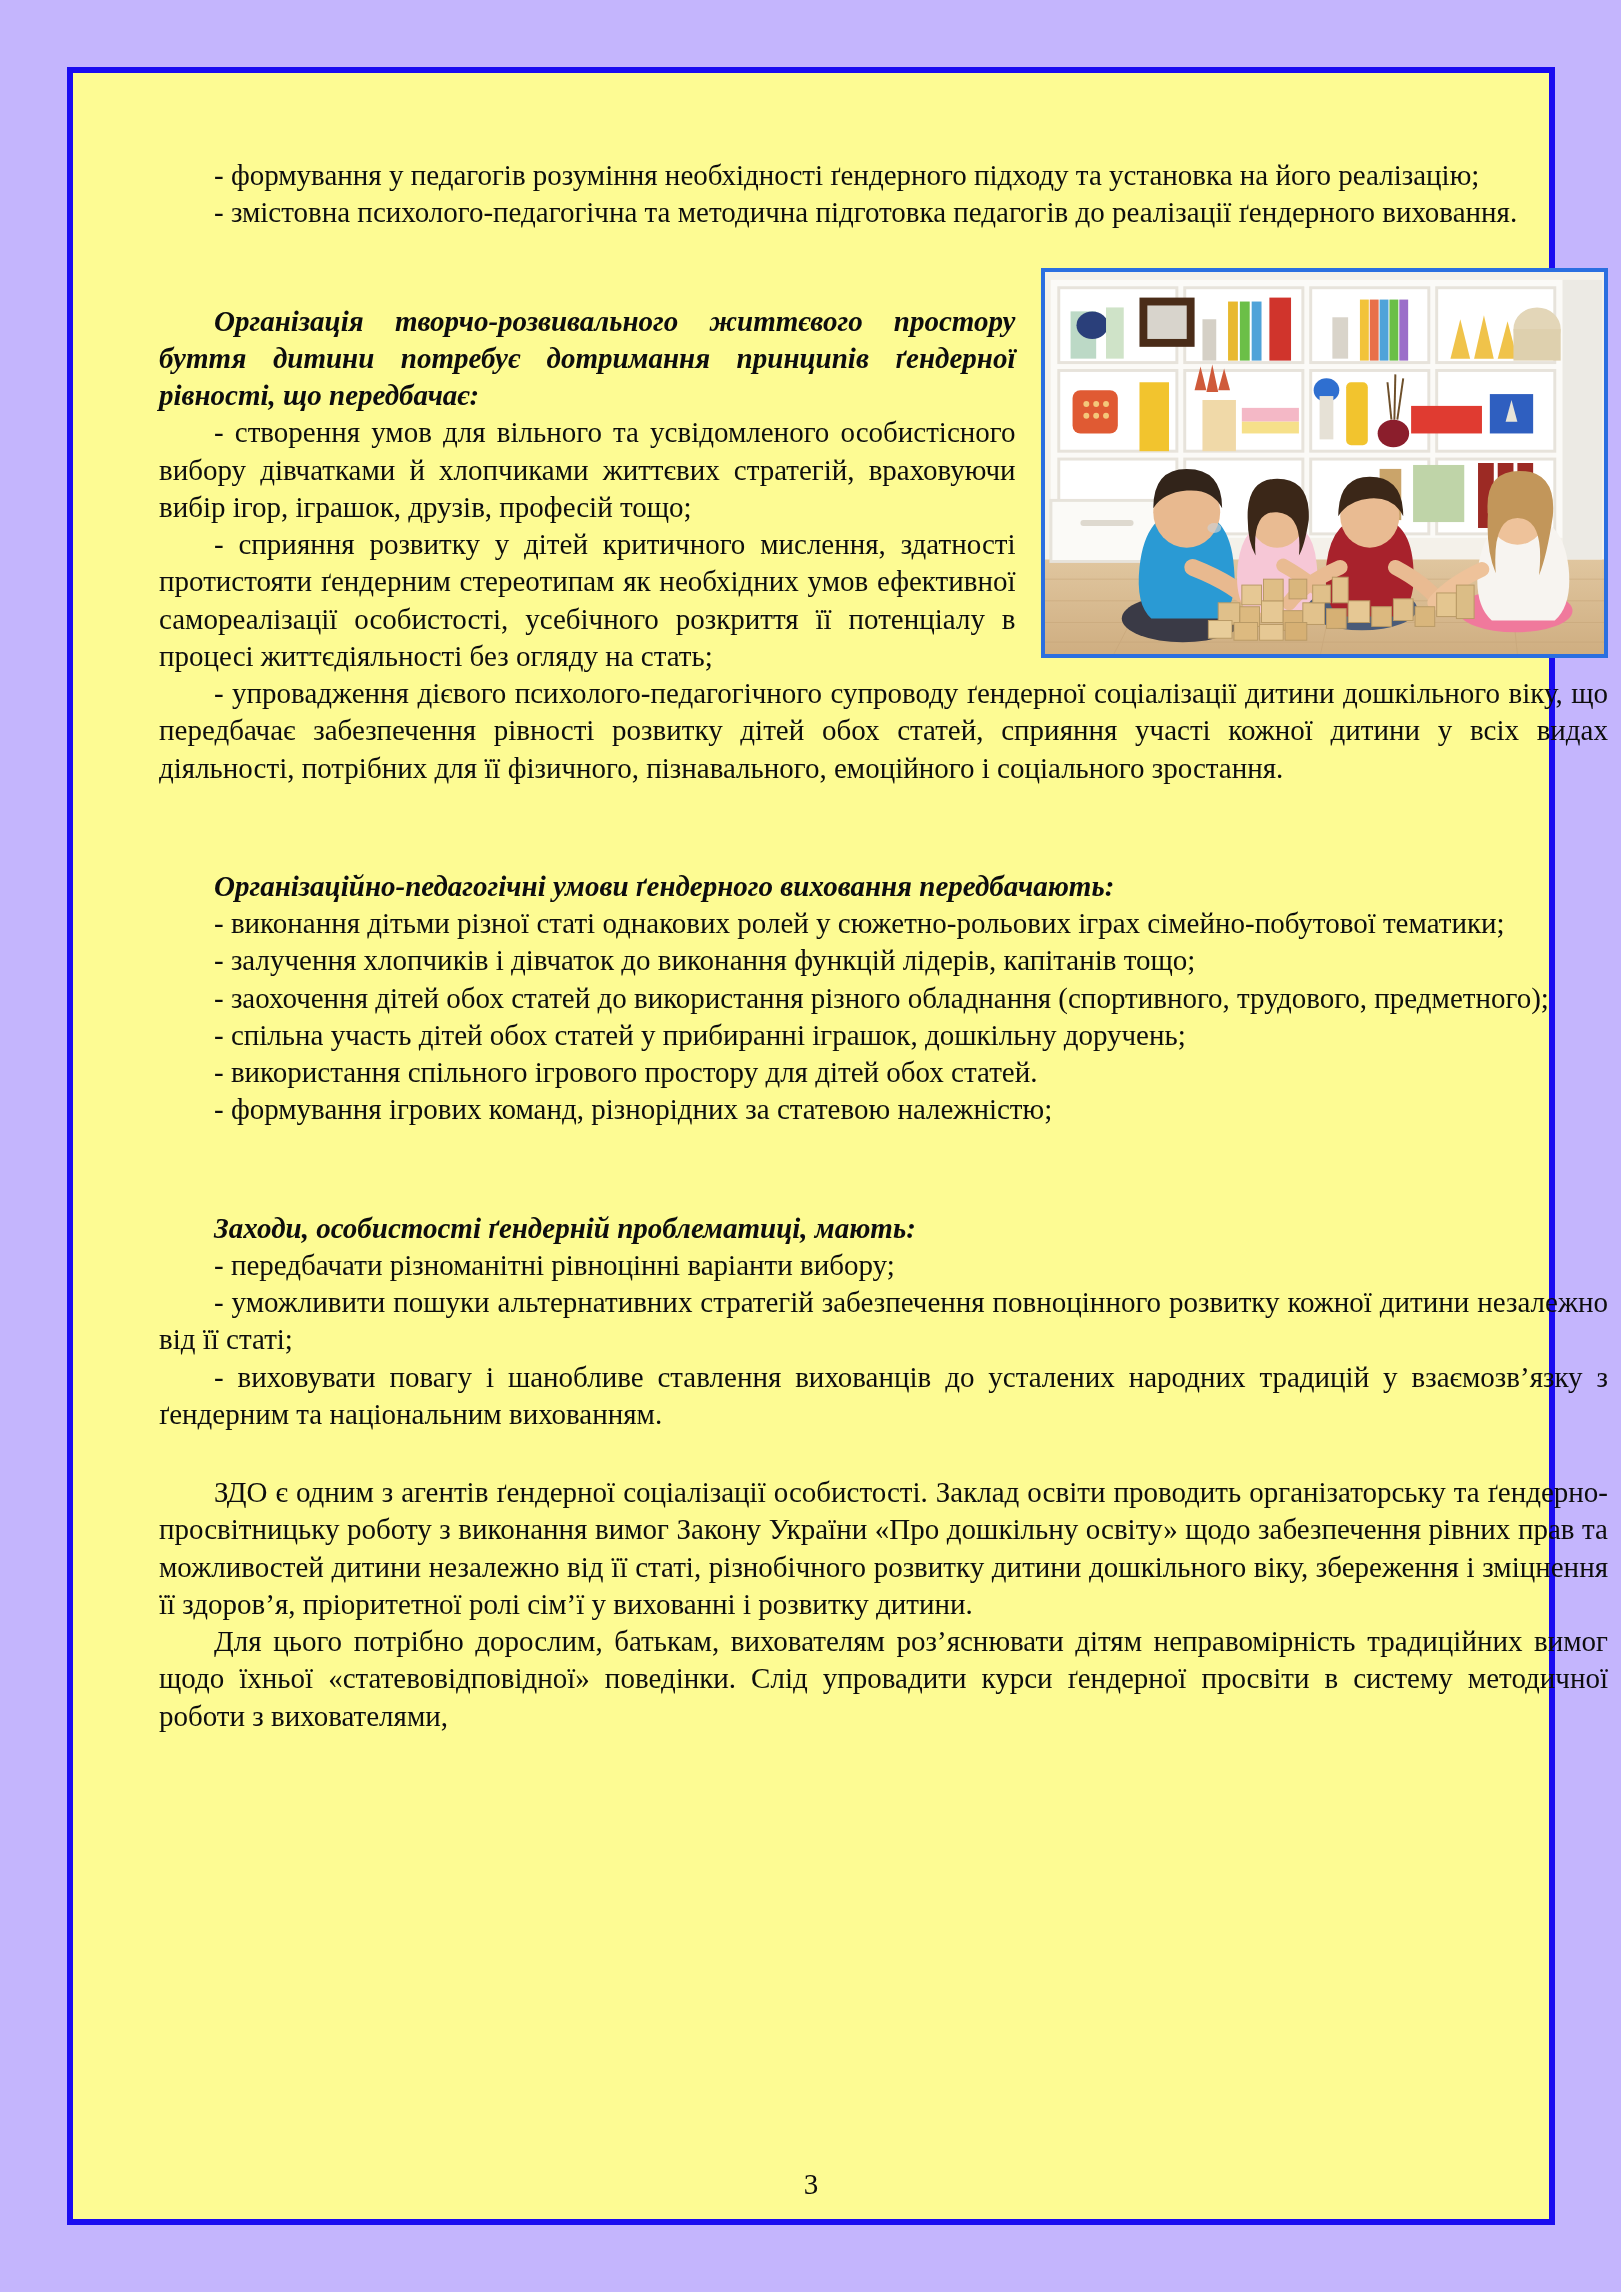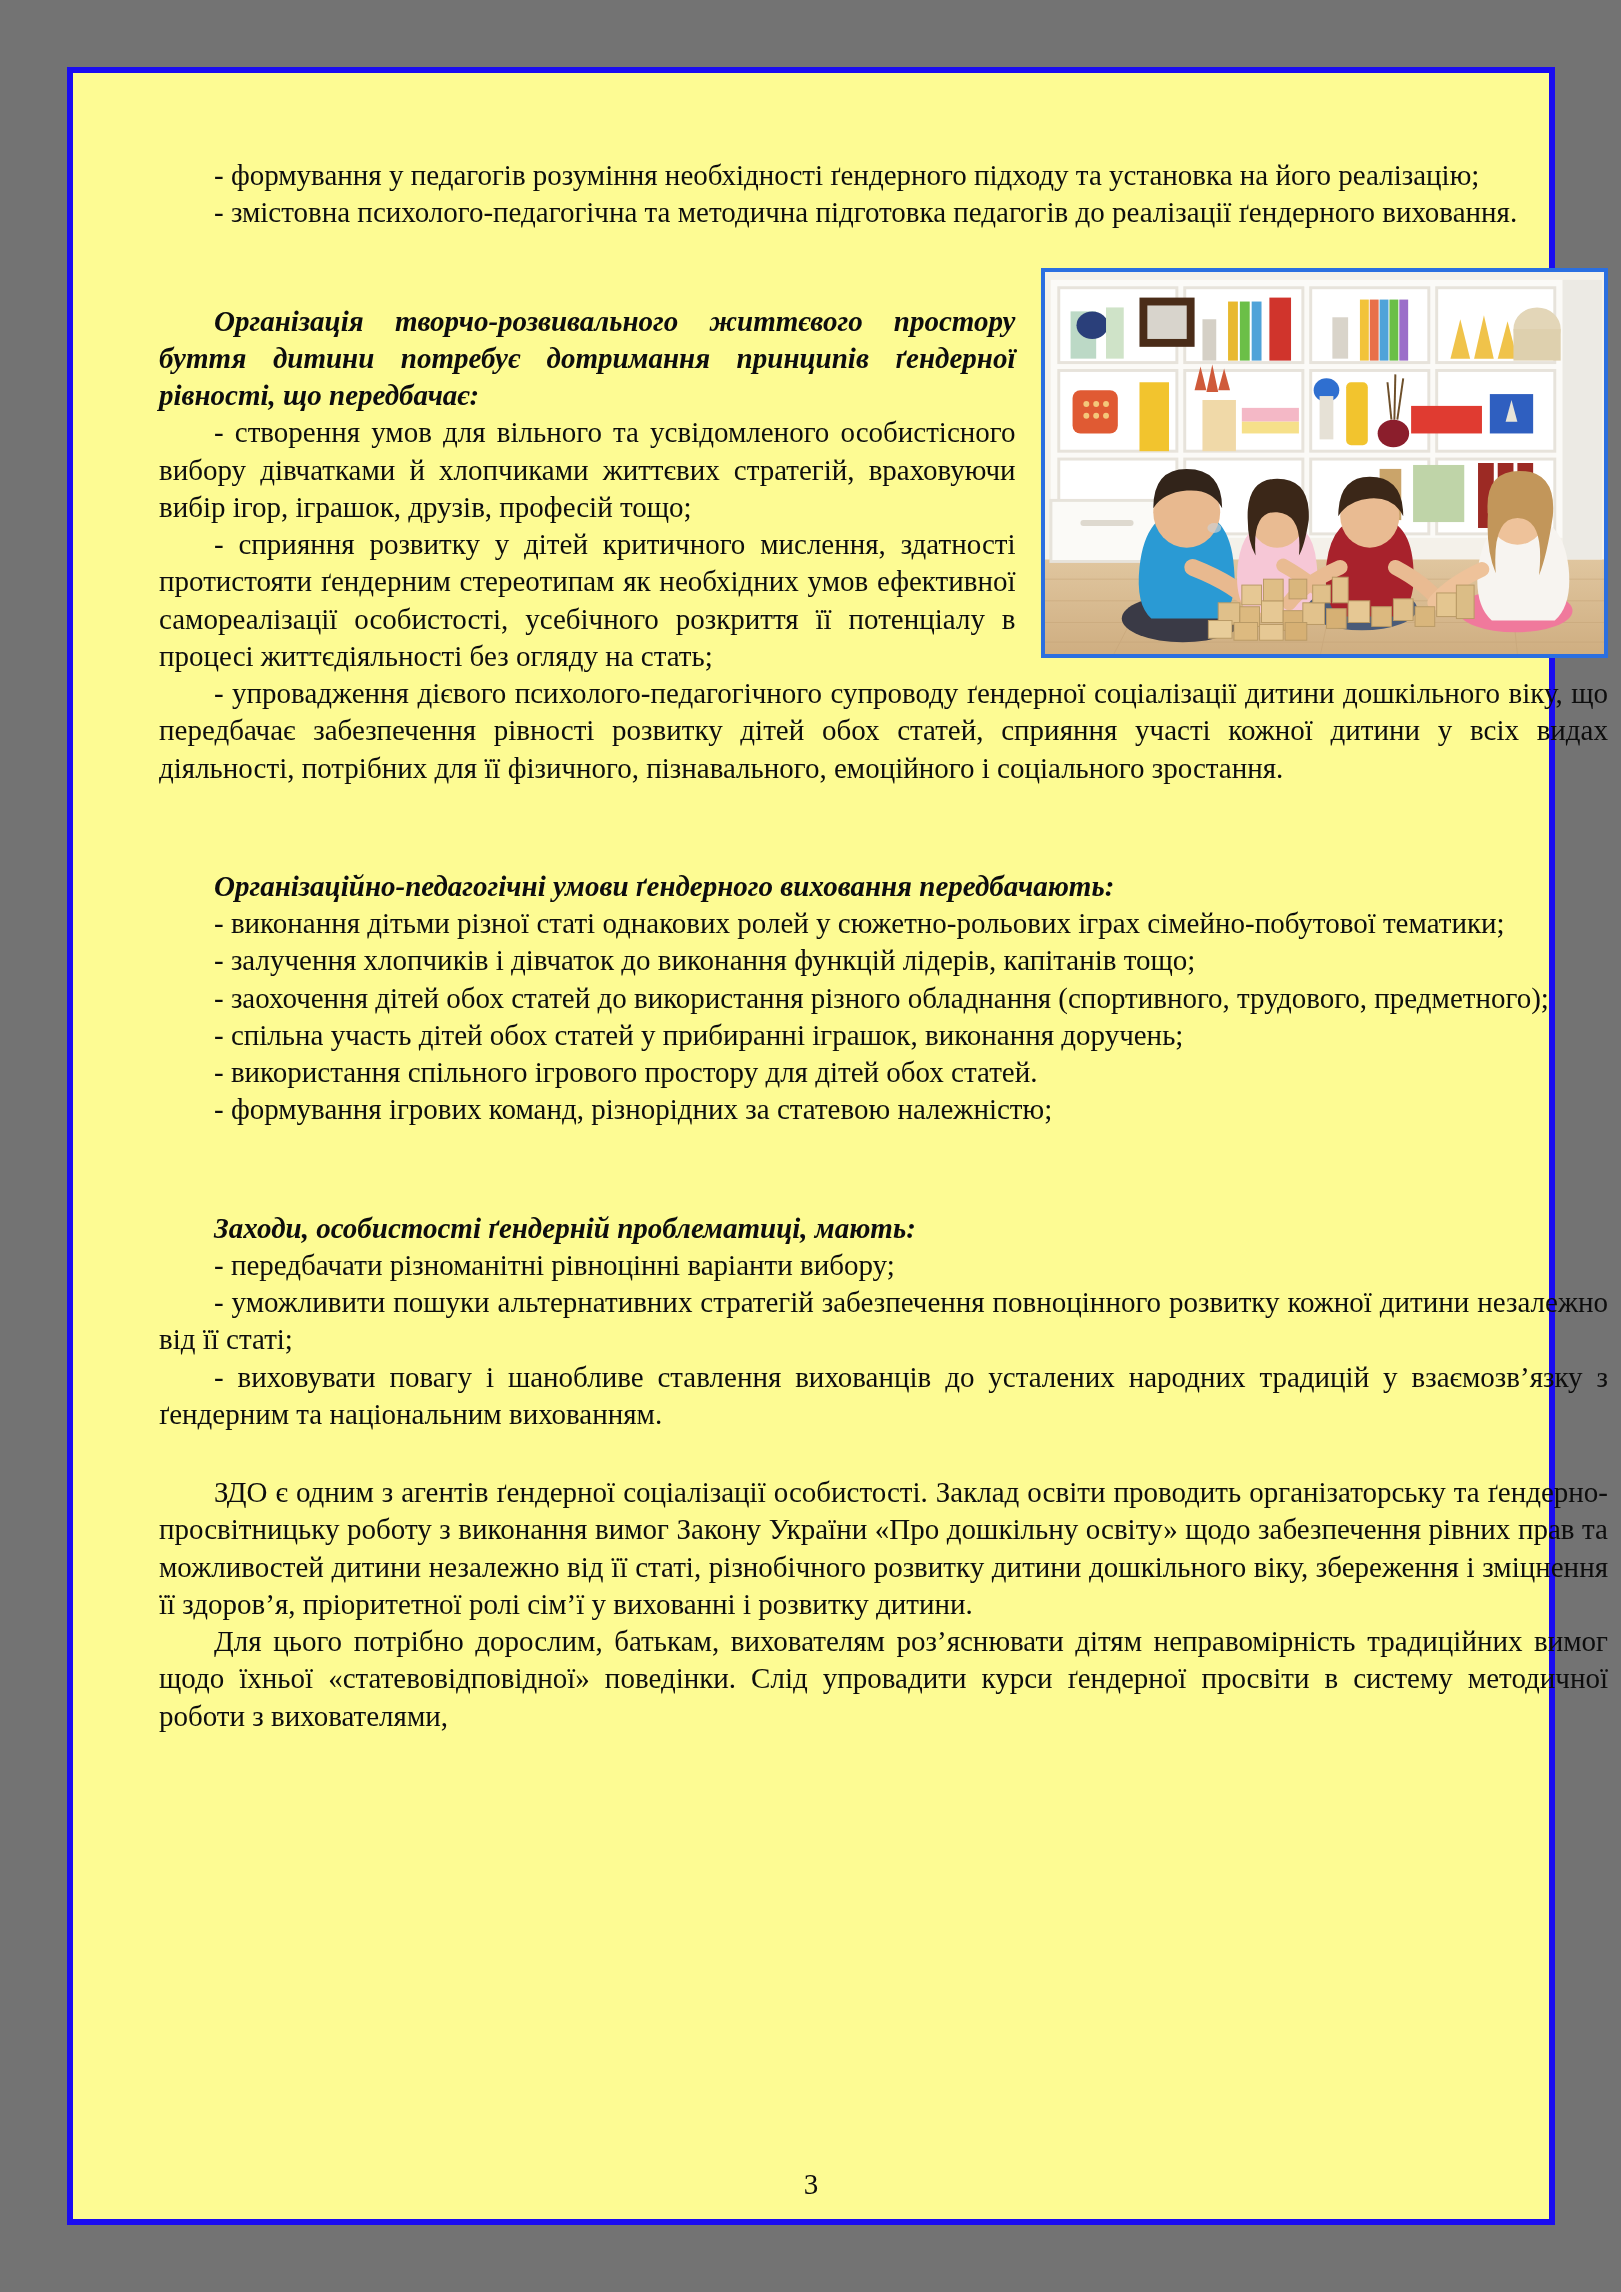--- a/index.html
+++ b/index.html
@@ -12,21 +12,21 @@
     background: #fdfb93;
     font-family: "Liberation Serif", "DejaVu Serif", serif;
     overflow: hidden;
   }
 
   .page {
     position: absolute;
     left: 0; top: 0;
     width: 1621px;
     height: 2293px;
-    background: #737373;
+    background: #c4b5fd;
   }
 
   .page-frame {
     position: absolute;
     left: 67px;
     top: 67px;
     width: 1488px;
     height: 2158px;
     border: 6.9px solid #1a0cf0;
     box-sizing: border-box;
@@ -277,21 +277,21 @@
 
       <p class="indent">- упровадження дієвого психолого-педагогічного супроводу ґендерної соціалізації дитини дошкільного віку, що передбачає забезпечення рівності розвитку дітей обох статей, сприяння участі кожної дитини у всіх видах діяльності, потрібних для її фізичного, пізнавального, емоційного і соціального зростання.</p>
 
       <div class="gap-lg"></div>
 
       <p class="indent bolditalic">Організаційно-педагогічні умови ґендерного виховання передбачають:</p>
 
       <p class="indent">- виконання дітьми різної статі однакових ролей у сюжетно-рольових іграх сімейно-побутової тематики;</p>
       <p class="indent">- залучення хлопчиків і дівчаток до виконання функцій лідерів, капітанів тощо;</p>
       <p class="indent">- заохочення дітей обох статей до використання різного обладнання (спортивного, трудового, предметного);</p>
-      <p class="indent">- спільна участь дітей обох статей у прибиранні іграшок, виконання доручень;</p>
+      <p class="indent">- спільна участь дітей обох статей у прибиранні іграшок, дошкільну доручень;</p>
       <p class="indent">- використання спільного ігрового простору для дітей обох статей.</p>
       <p class="indent">- формування ігрових команд, різнорідних за статевою належністю;</p>
 
       <div class="gap-lg"></div>
 
       <p class="indent bolditalic">Заходи, особистості ґендерній проблематиці, мають:</p>
 
       <p class="indent">- передбачати різноманітні рівноцінні варіанти вибору;</p>
       <p class="indent">- уможливити пошуки альтернативних стратегій забезпечення повноцінного розвитку кожної дитини незалежно від її статі;</p>
       <p class="indent">- виховувати повагу і шанобливе ставлення вихованців до усталених народних традицій у взаємозв’язку з ґендерним та національним вихованням.</p>

